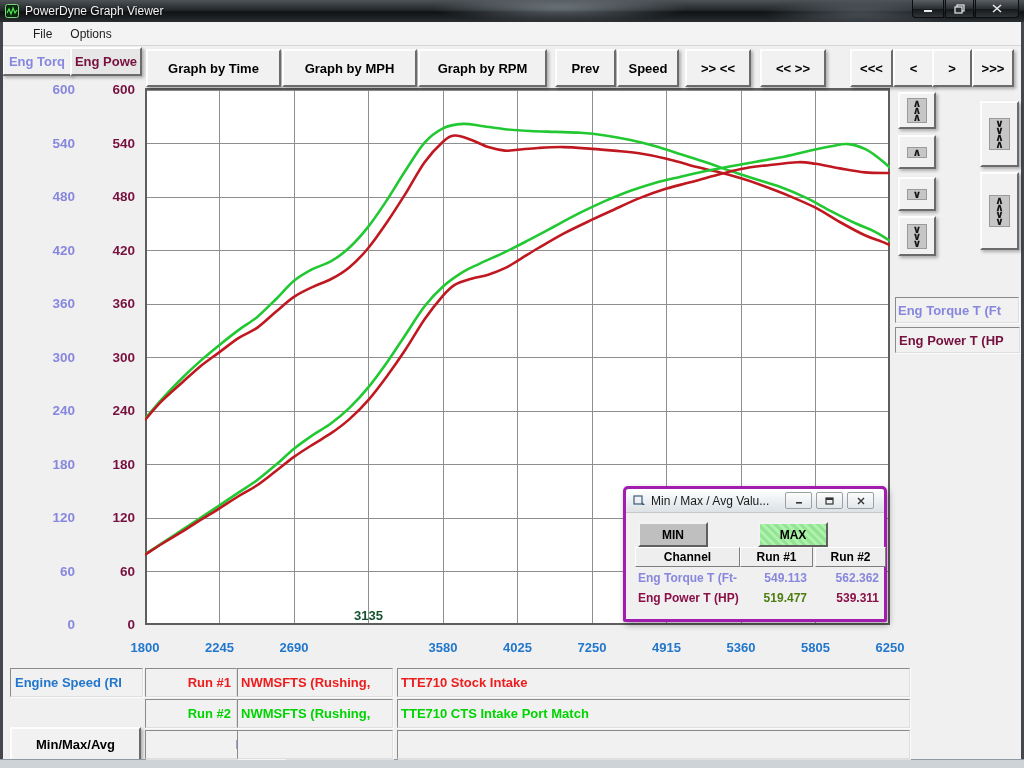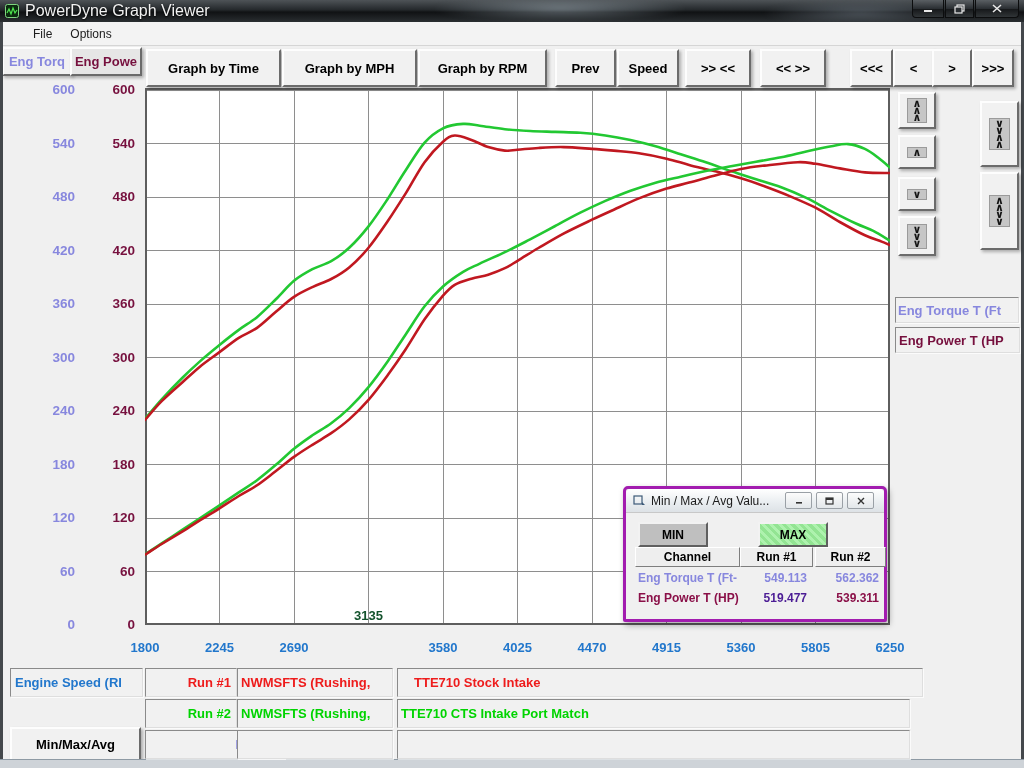--- a/index.html
+++ b/index.html
@@ -7,21 +7,21 @@
        font-family:"Liberation Sans",sans-serif;cursor:default;}
   
   .titlebar{position:absolute;left:0;top:0;width:1024px;height:22px;
     background:linear-gradient(#4e5357,#24282b 45%,#101214 55%,#2a2e31),#111;
     display:flex;align-items:center;}
   .titlebar .glass1{position:absolute;left:430px;top:0;width:260px;height:22px;
     background:radial-gradient(ellipse at 50% 40%,rgba(190,205,215,.45),rgba(190,205,215,0) 70%);filter:blur(2px);}
   .titlebar .glass2{position:absolute;left:760px;top:0;width:200px;height:22px;
     background:radial-gradient(ellipse at 50% 60%,rgba(170,185,200,.35),rgba(170,185,200,0) 70%);filter:blur(2px);}
   .app-icon{width:14px;height:14px;margin:0 6px 0 5px;position:relative;z-index:2;}
-  .title-text{color:#f2f2f2;font-size:16px;position:relative;z-index:2;text-shadow:0 1px 2px #000;text-align:center;}
+  .title-text{color:#f2f2f2;font-size:12px;position:relative;z-index:2;text-shadow:0 1px 2px #000;text-align:center;}
   .win-controls{position:absolute;right:5px;top:0;display:flex;z-index:3;}
   .win-btn{height:17px;background:linear-gradient(#5a5f63,#2b2f33 50%,#17191b 55%,#303437);
     border:1px solid #0c0d0e;border-top:none;display:flex;align-items:center;justify-content:center;}
   .win-btn+.win-btn{margin-left:1px;}
   .win-btn svg{display:block;}
   .win-btn.close{border-radius:0 0 4px 0;}
   .win-btn.minb{border-radius:0 0 0 4px;}
   .menubar{position:absolute;left:0;top:22px;width:1024px;height:23px;background:#f3f3f3;
     border-bottom:1px solid #d5d5d5;display:flex;align-items:center;padding-left:24px;}
   .menu-item{font-size:12px;color:#1c1c1c;padding:0 9px;height:100%;display:flex;align-items:center;}
@@ -170,21 +170,21 @@
     <div class="mm-body" id="mm-body">
       <div class="mm-min">MIN</div>
       <div class="mm-max">MAX</div>
     <div class="mm-head" style="left:9px;top:35px;width:103px;">Channel</div>
         <div class="mm-head" style="left:114px;top:35px;width:71px;">Run #1</div>
         <div class="mm-head" style="left:189px;top:35px;width:69px;">Run #2</div>
         <div class="mm-cell" style="left:12px;top:59px;color:#8787de;">Eng Torque T (Ft-</div>
         <div class="mm-cell mm-val" style="left:114px;top:59px;width:67px;color:#8787de;">549.113</div>
         <div class="mm-cell mm-val" style="left:189px;top:59px;width:64px;color:#8787de;">562.362</div>
         <div class="mm-cell" style="left:12px;top:79px;color:#8a1048;">Eng Power T (HP)</div>
-        <div class="mm-cell mm-val" style="left:114px;top:79px;width:67px;color:#4c1d95;">519.477</div>
+        <div class="mm-cell mm-val" style="left:114px;top:79px;width:67px;color:#4d7c0f;">519.477</div>
         <div class="mm-cell mm-val" style="left:189px;top:79px;width:64px;color:#8a1048;">539.311</div>
       </div>
   </div>
 
   <div class="fieldbox" style="left:10px;top:668px;width:127px;height:27px;color:#2277cc;padding-left:4px;">Engine Speed (RI</div>
   <div class="btn3d" style="left:10px;top:727px;width:127px;height:30px;">Min/Max/Avg</div>
 
   <div class="edge" style="left:0;top:22px;width:3px;height:746px;"></div>
   <div class="edge" style="right:0;top:22px;width:3px;height:746px;"></div>
   <div class="bottom-band"></div>
@@ -220,21 +220,21 @@
     <div class="ylab" style="left:25px;top:562.5px;color:#8787de;">60</div>
     <div class="ylab" style="left:85px;top:562.5px;color:#76103e;">60</div>
     <div class="ylab" style="left:25px;top:616px;color:#8787de;">0</div>
     <div class="ylab" style="left:85px;top:616px;color:#76103e;">0</div>
     <div class="xlab" style="left:113px;top:640px;color:#2277cc;">1800</div>
     <div class="xlab" style="left:187.5px;top:640px;color:#2277cc;">2245</div>
     <div class="xlab" style="left:262px;top:640px;color:#2277cc;">2690</div>
     <div class="xlab" style="left:336.5px;top:608px;color:#14532d;">3135</div>
     <div class="xlab" style="left:411px;top:640px;color:#2277cc;">3580</div>
     <div class="xlab" style="left:485.5px;top:640px;color:#2277cc;">4025</div>
-    <div class="xlab" style="left:560px;top:640px;color:#2277cc;">4470</div>
+    <div class="xlab" style="left:560px;top:640px;color:#2277cc;">7250</div>
     <div class="xlab" style="left:634.5px;top:640px;color:#2277cc;">4915</div>
     <div class="xlab" style="left:709px;top:640px;color:#2277cc;">5360</div>
     <div class="xlab" style="left:783.5px;top:640px;color:#2277cc;">5805</div>
     <div class="xlab" style="left:858px;top:640px;color:#2277cc;">6250</div>
     <div class="btn3d" style="left:898px;top:92px;width:34px;height:33px;">
       <div class="chev-inner">
         <span class="chev">∧</span>
         <span class="chev">∧</span>
         <span class="chev">∧</span>
       </div>
@@ -267,20 +267,20 @@
     <div class="btn3d" style="left:980px;top:172px;width:35px;height:74px;">
       <div class="chev-inner">
         <span class="chev">∧</span>
         <span class="chev">∧</span>
         <span class="chev">∨</span>
         <span class="chev">∨</span>
       </div>
     </div>
     <div class="fieldbox" style="left:145px;top:668px;width:85px;height:27px;color:#ee1c1c;justify-content:flex-end;padding-right:5px;">Run #1</div>
     <div class="fieldbox" style="left:237px;top:668px;width:151px;height:27px;color:#ee1c1c;padding-left:3px;">NWMSFTS (Rushing,</div>
-    <div class="fieldbox" style="left:397px;top:668px;width:508px;height:27px;color:#ee1c1c;padding-left:16px;">TTE710 Stock Intake</div>
+    <div class="fieldbox" style="left:397px;top:668px;width:508px;height:27px;color:#ee1c1c;padding-left:3px;">TTE710 Stock Intake</div>
     <div class="fieldbox" style="left:145px;top:699px;width:85px;height:27px;color:#00d400;justify-content:flex-end;padding-right:5px;">Run #2</div>
     <div class="fieldbox" style="left:237px;top:699px;width:151px;height:27px;color:#00d400;padding-left:3px;">NWMSFTS (Rushing,</div>
     <div class="fieldbox" style="left:397px;top:699px;width:508px;height:27px;color:#00d400;padding-left:3px;">TTE710 CTS Intake Port Match</div>
     <div class="fieldbox" style="left:145px;top:730px;width:85px;height:27px;color:#2424cc;justify-content:flex-end;padding-right:5px;padding-left:48px;">Run #3</div>
     <div class="fieldbox" style="left:237px;top:730px;width:151px;height:27px;color:#2424cc;padding-left:3px;"></div>
     <div class="fieldbox" style="left:397px;top:730px;width:508px;height:27px;color:#2424cc;padding-left:3px;"></div>
   </div>
 
 </body></html>

